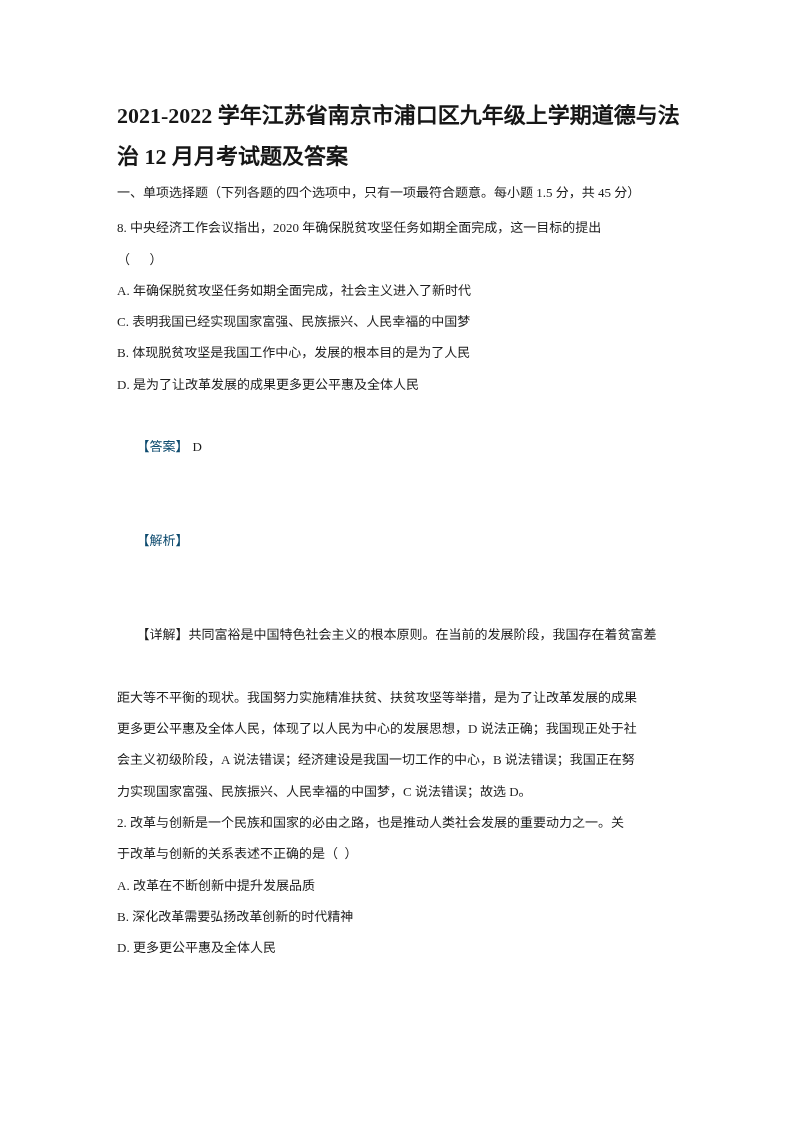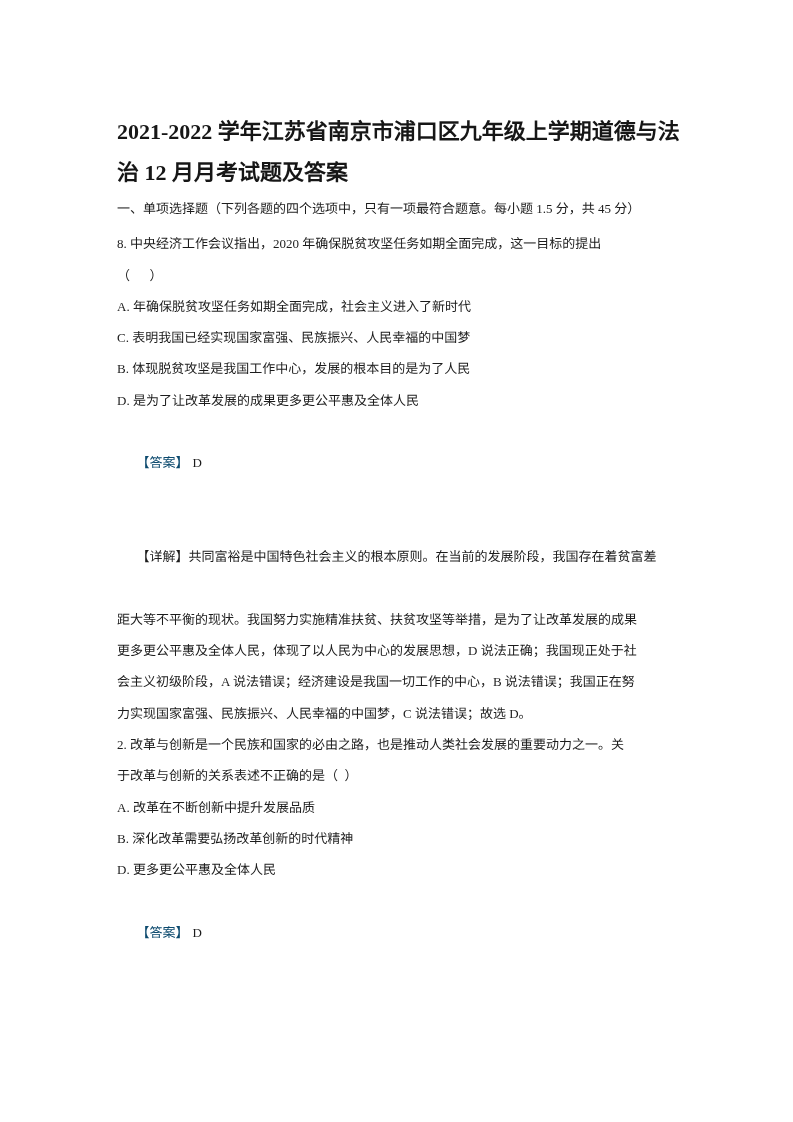--- a/index.html
+++ b/index.html
@@ -2,21 +2,21 @@
 <html lang="zh-CN"><head>
 <meta charset="utf-8">
 <title>Exam Paper Page</title>
 <style>
   * { margin: 0; padding: 0; box-sizing: border-box; }
   html, body { background: #ffffff; }
   .page {
     position: relative;
     width: 793px;
     height: 992px;
-    margin: 16px auto;
+    margin: 0 auto;
     background: #ffffff;
     overflow: hidden;
     font-family: "Liberation Serif", "DejaVu Serif", serif;
     color: #1c1c1c;
     border-radius: 20px;
   }
   .content {
     padding: 95px 100px 0 117px;
   }
   .doc-title { margin-bottom: 0; }
@@ -67,20 +67,23 @@
     <div class="line gap-sm">8. 中央经济工作会议指出，2020 年确保脱贫攻坚任务如期全面完成，这一目标的提出</div>
     <div class="line">（      ）</div>
     <div class="line">A. 年确保脱贫攻坚任务如期全面完成，社会主义进入了新时代</div>
     <div class="line">C. 表明我国已经实现国家富强、民族振兴、人民幸福的中国梦</div>
     <div class="line">B. 体现脱贫攻坚是我国工作中心，发展的根本目的是为了人民</div>
     <div class="line">D. 是为了让改革发展的成果更多更公平惠及全体人民</div>
 
     <div class="line">
       <span class="label-blue">【答案】</span><span class="answer-value">D</span>
     </div>
+    <div class="line">
+      <span class="label-blue">【解析】</span>
+    </div>
 
     <div class="line">
       <span>【详解】</span><span>共同富裕是中国特色社会主义的根本原则。在当前的发展阶段，我国存在着贫富差</span>
     </div>
     <div class="line">距大等不平衡的现状。我国努力实施精准扶贫、扶贫攻坚等举措，是为了让改革发展的成果</div>
     <div class="line">更多更公平惠及全体人民，体现了以人民为中心的发展思想，D 说法正确；我国现正处于社</div>
     <div class="line">会主义初级阶段，A 说法错误；经济建设是我国一切工作的中心，B 说法错误；我国正在努</div>
     <div class="line">力实现国家富强、民族振兴、人民幸福的中国梦，C 说法错误；故选 D。</div>
 
     <div class="line">2. 改革与创新是一个民族和国家的必由之路，也是推动人类社会发展的重要动力之一。关</div>

